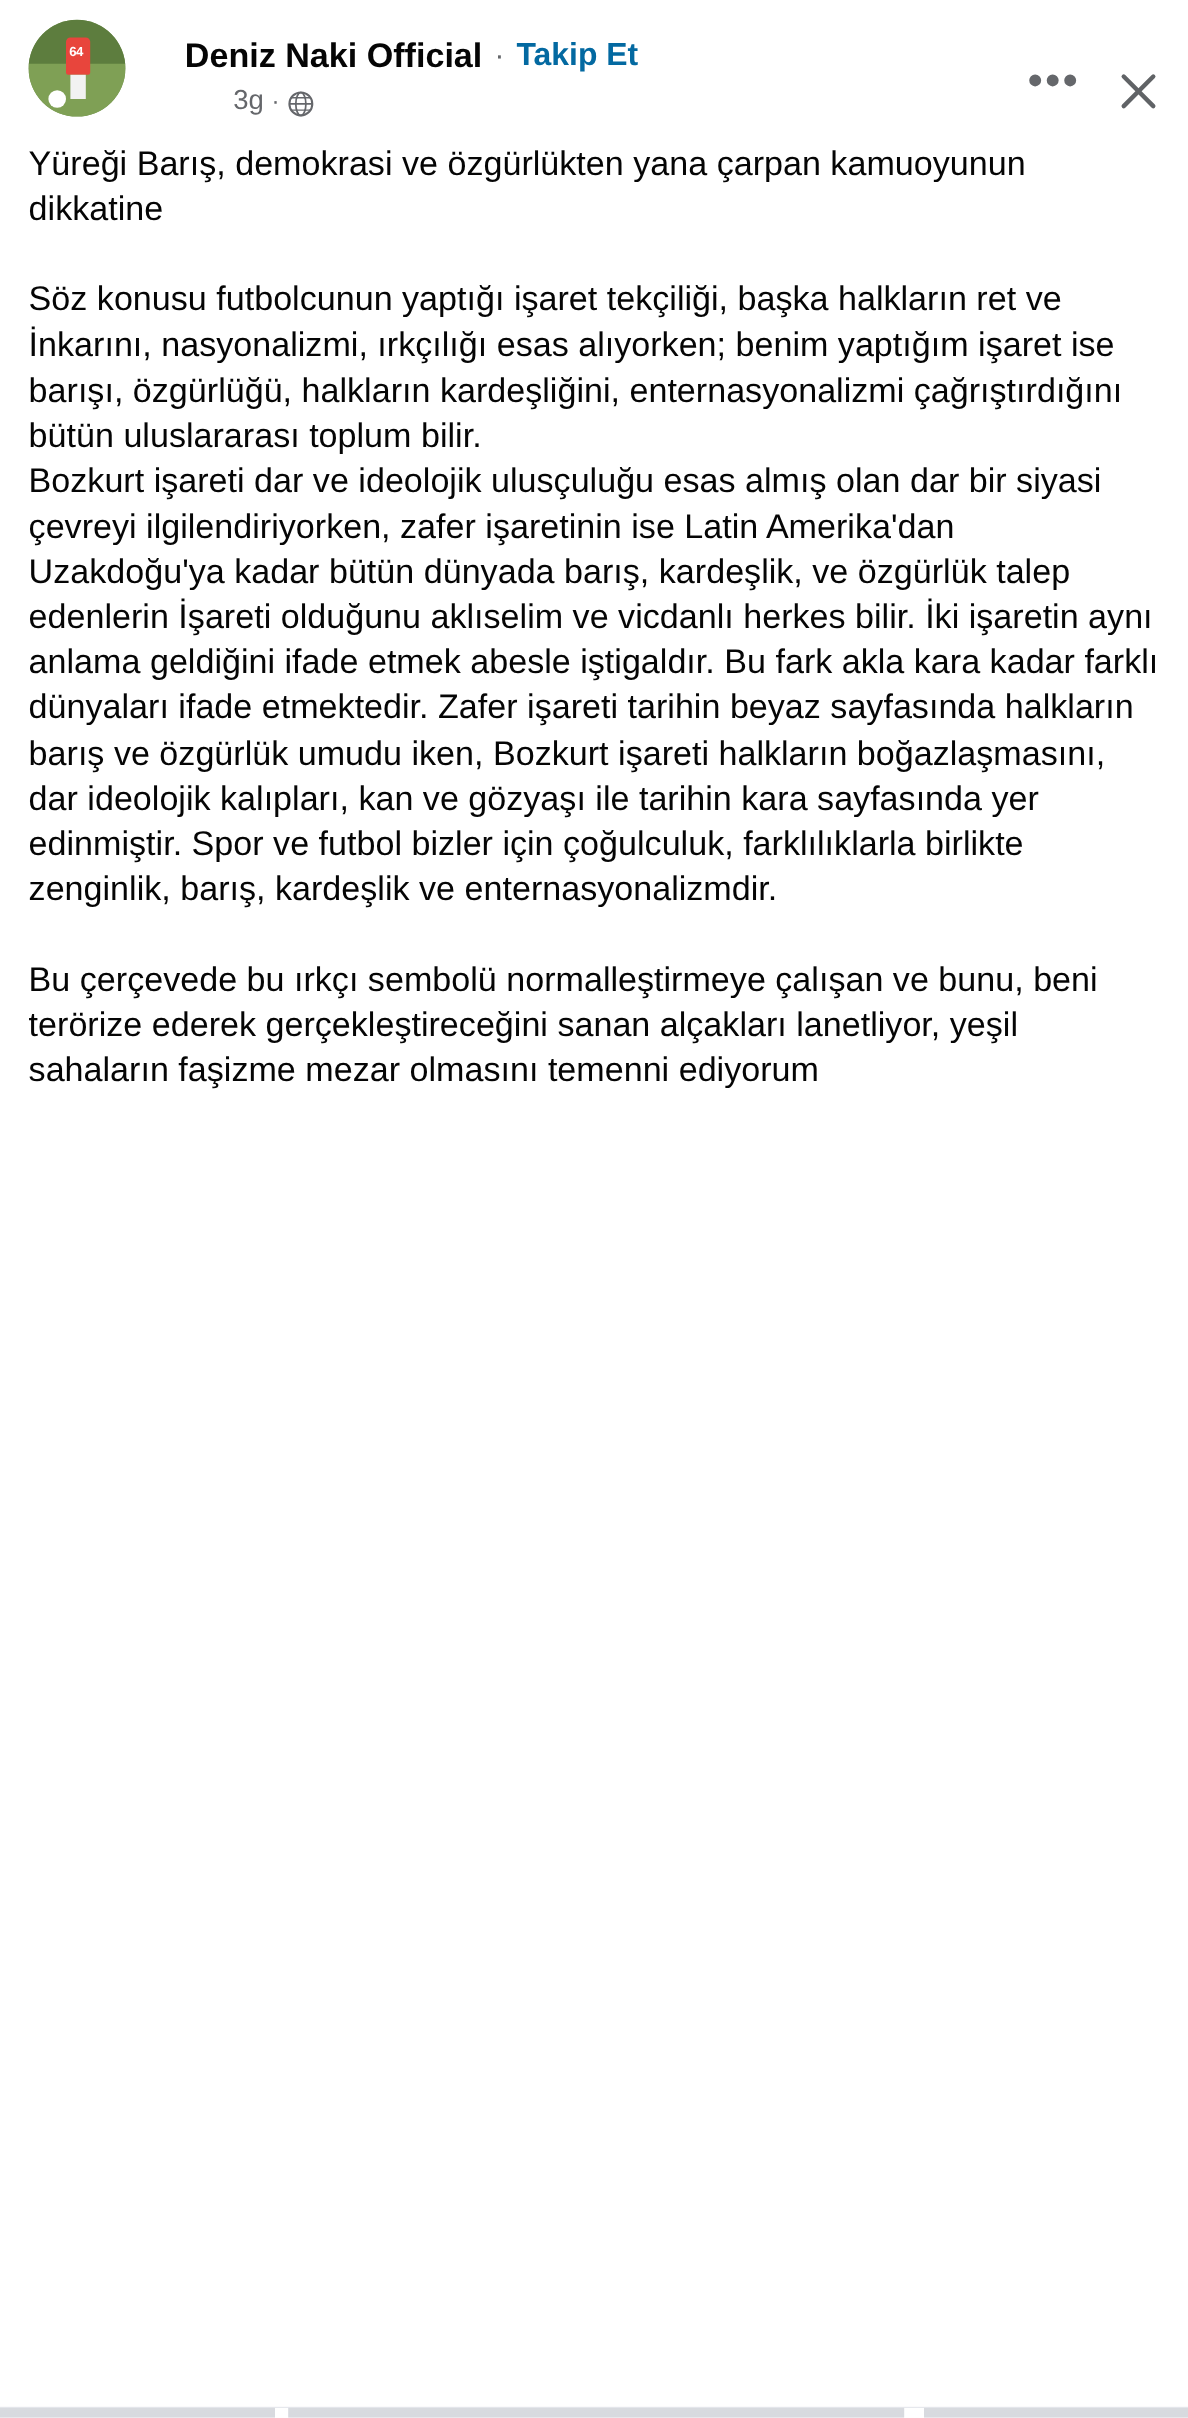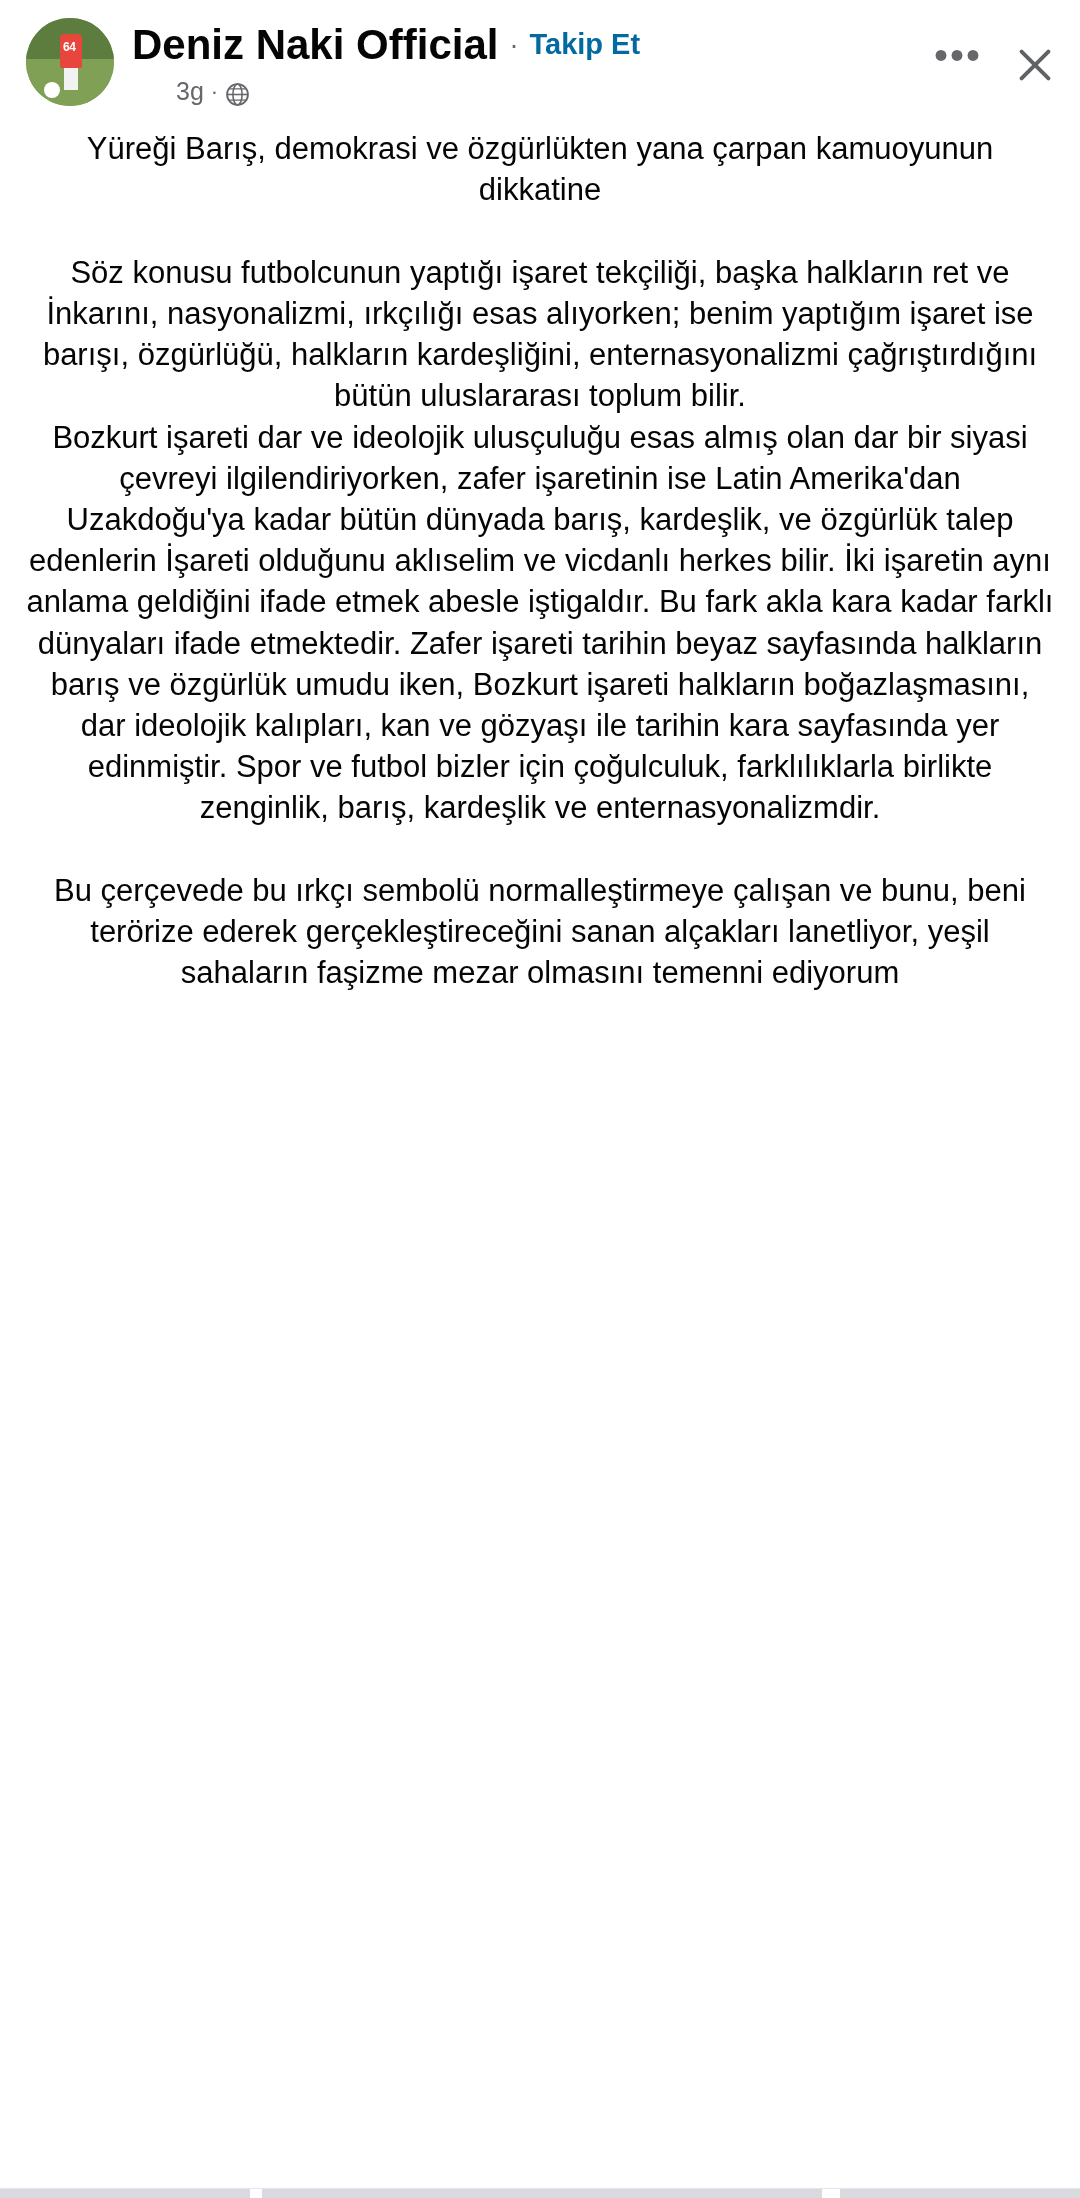--- a/index.html
+++ b/index.html
@@ -13,23 +13,24 @@
     height: 2198px;
     font-family: "Liberation Sans", sans-serif;
     color: #1c1e21;
     overflow: hidden;
     position: relative;
   }
 
   
   .post-header {
     display: flex;
-    align-items: center;
+    align-items: flex-end;
     padding: 14px 22px 4px 26px;
     position: relative;
+    gap: 36px;
   }
   .avatar {
     width: 88px;
     height: 88px;
     border-radius: 50%;
     flex: 0 0 88px;
     overflow: hidden;
     position: relative;
     background: #6f8f4a;
     margin-top: 4px;
@@ -88,21 +89,21 @@
     flex: 1 1 auto;
     min-width: 0;
   }
   .name-line {
     display: flex;
     align-items: center;
     flex-wrap: nowrap;
     line-height: 1.1;
   }
   .page-name {
-    font-size: 42px;
+    font-size: 31px;
     font-weight: bold;
     color: #050505;
     white-space: nowrap;
   }
   .dot-sep {
     color: #65676b;
     font-size: 27px;
     margin: 0 11px;
     line-height: 1;
   }
@@ -171,21 +172,20 @@
   
   .post-body {
     padding: 18px 26px 0 26px;
     font-size: 31px;
     line-height: 1.33;
     color: #050505;
     word-wrap: break-word;
   }
   .post-body p {
     margin: 0;
-    text-align: center;
   }
   .post-body .spacer {
     height: 41px;
   }
   .post-body .para-tight {
     margin: 0;
   }
 
   
   .bottom-strip {

